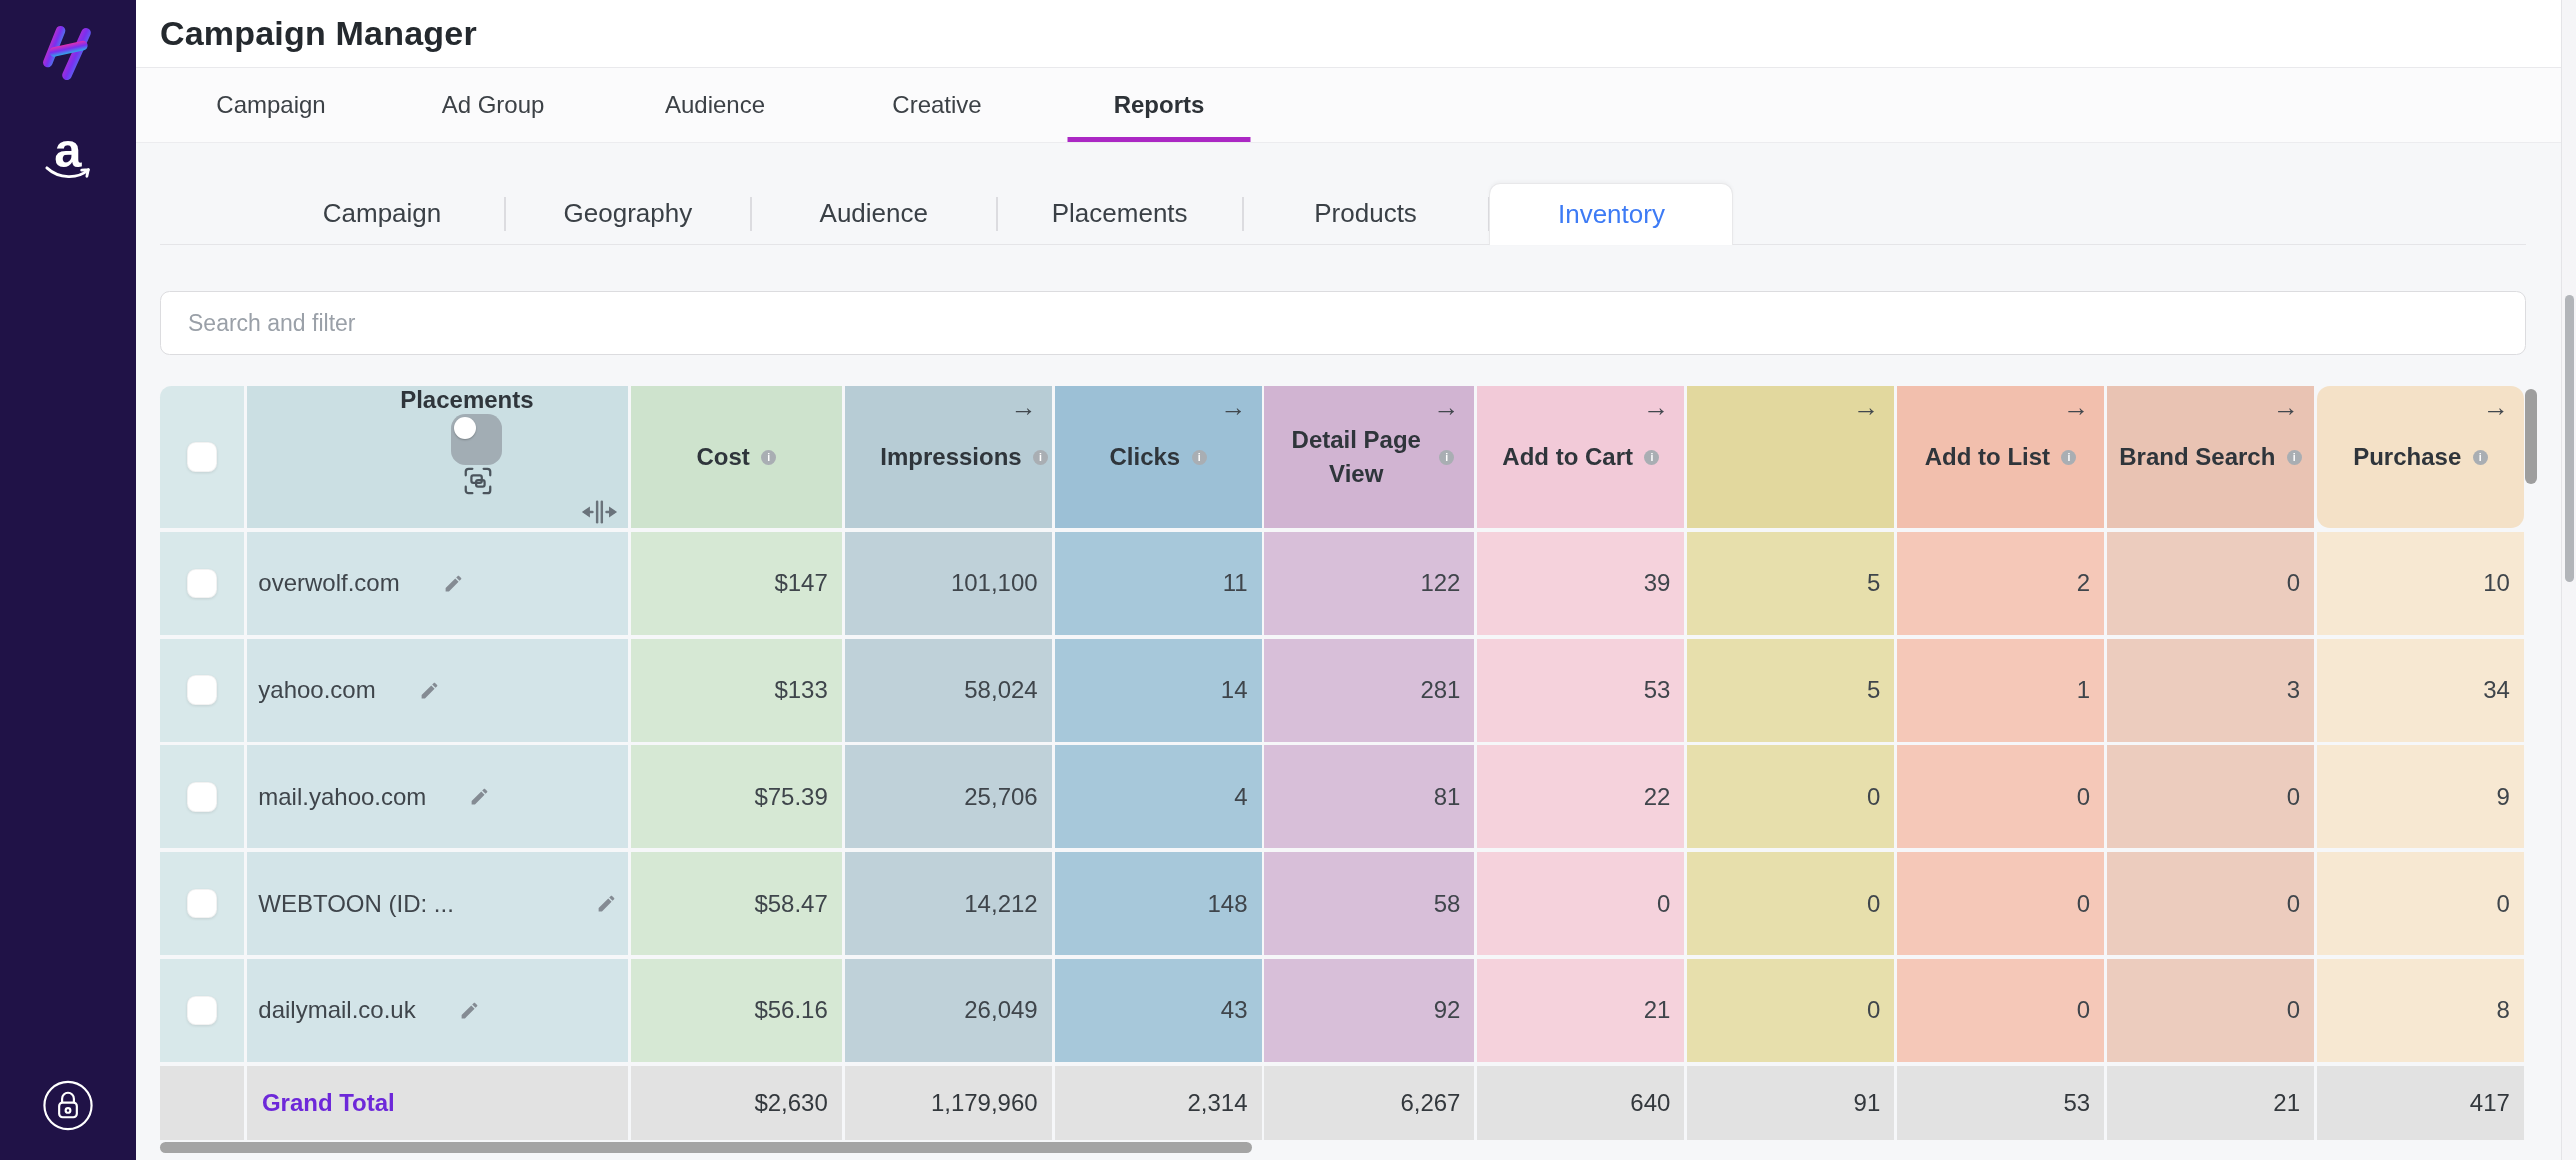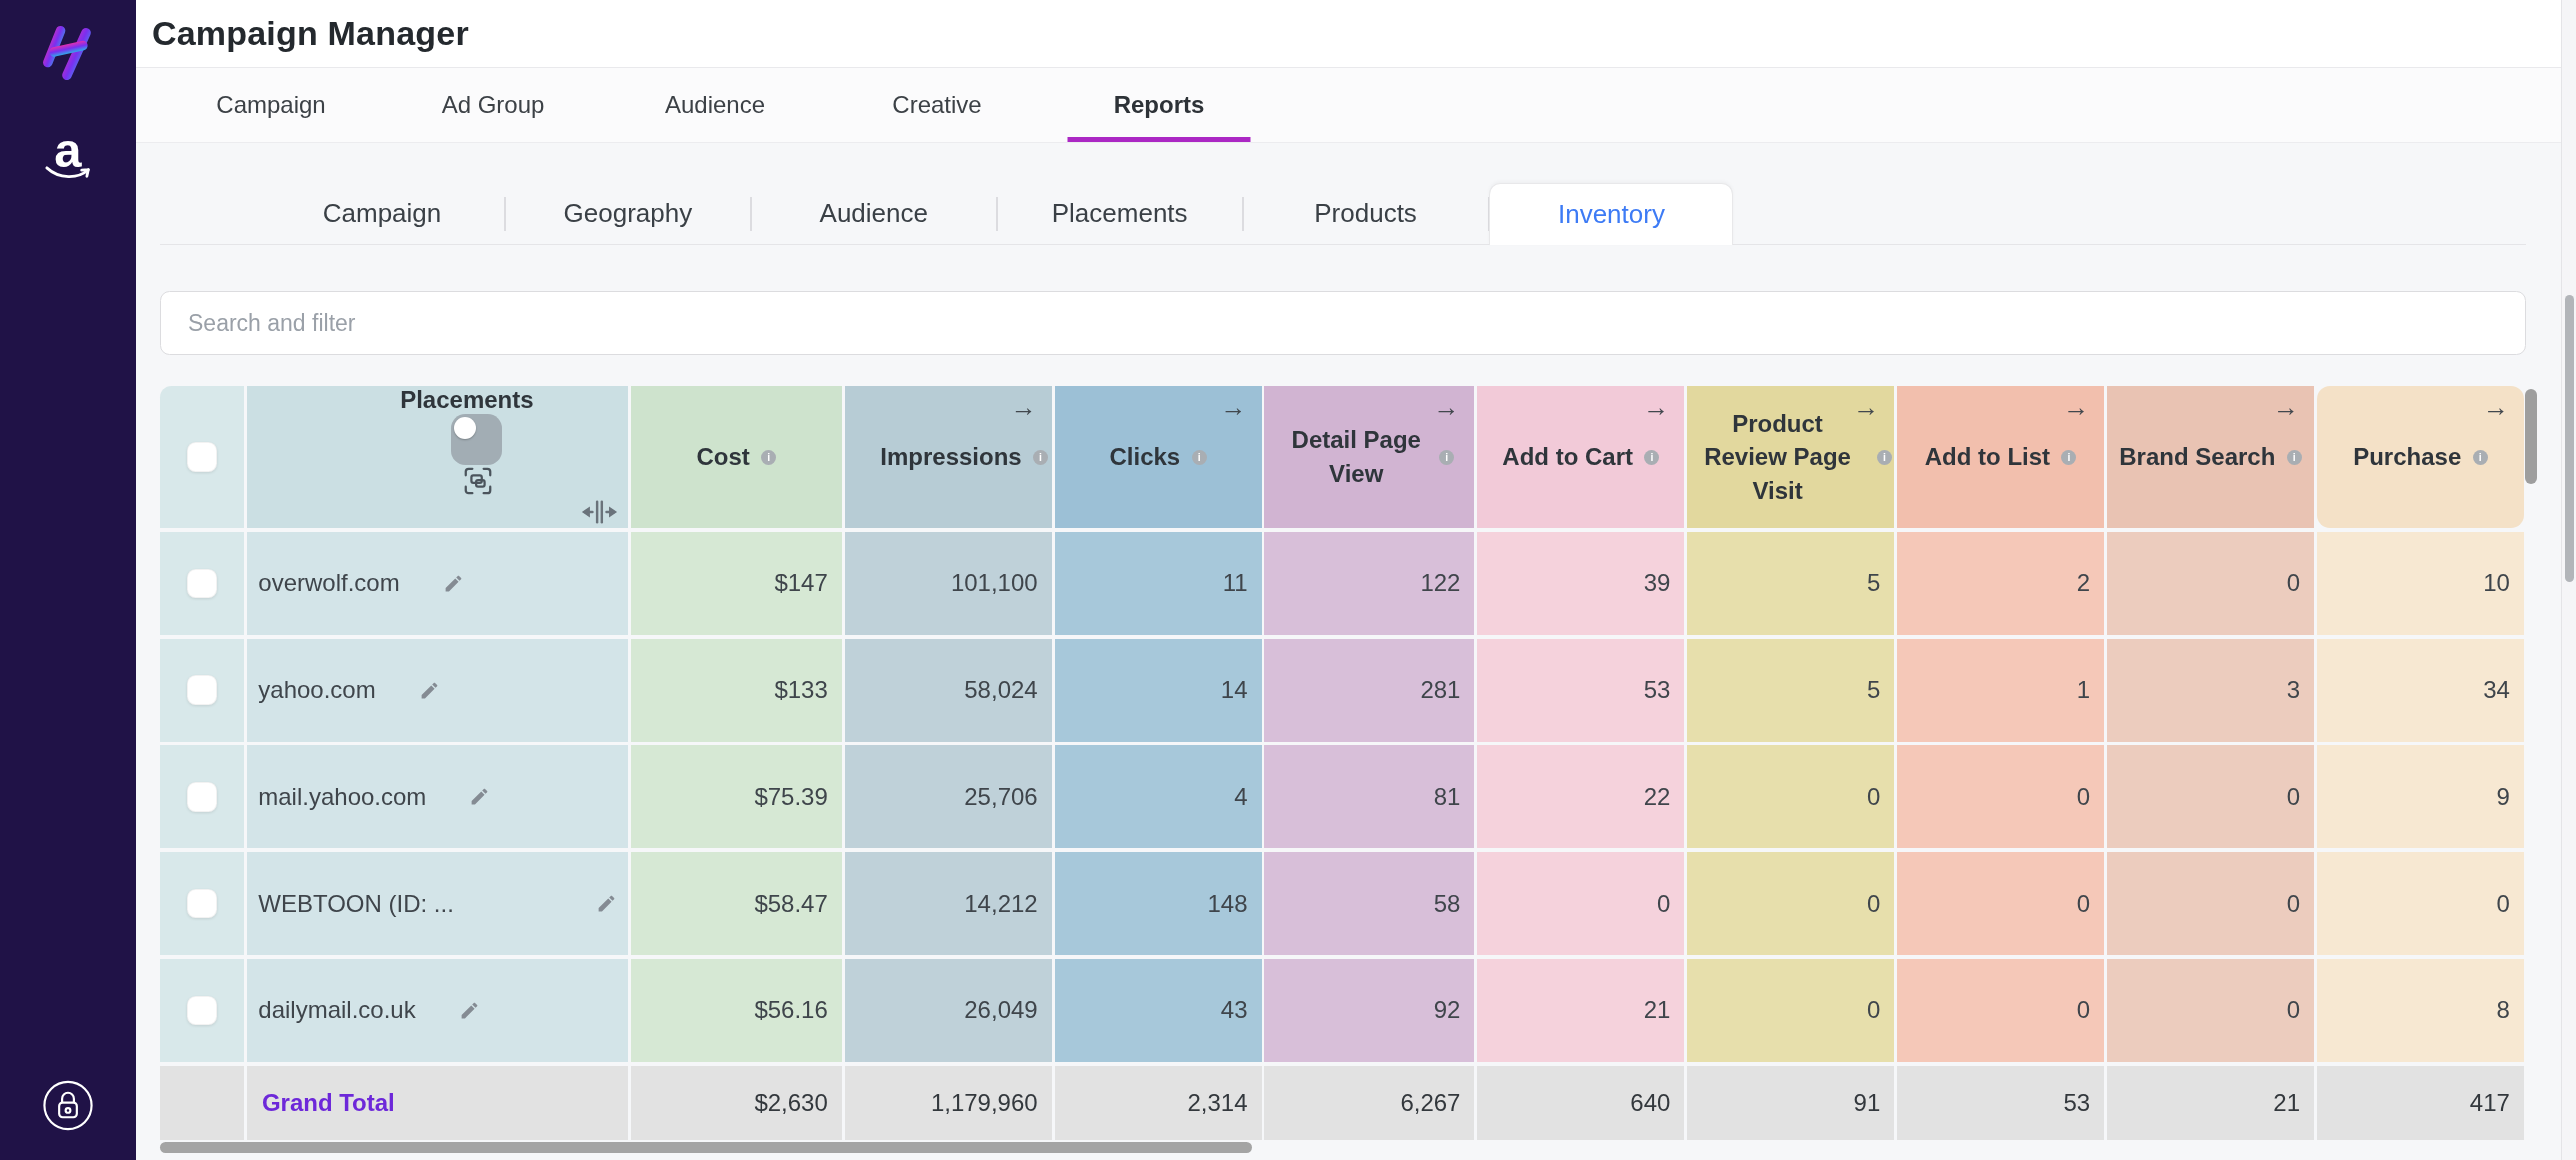--- a/index.html
+++ b/index.html
@@ -13,21 +13,21 @@
     display:flex; flex-direction:column; align-items:center; position:relative; z-index:5; }
   .logo { margin-top:17px; width:68px; height:72px; display:flex; align-items:center; justify-content:center; cursor:pointer; }
   .amazon { margin-top:40px; display:flex; flex-direction:column; align-items:center; cursor:pointer; }
   .a-letter { color:#fff; font-size:49px; font-weight:700; line-height:42px; }
   .a-smile { margin-top:-5.7px; }
   .lockwrap { position:absolute; bottom:25px; left:50%; transform:translateX(-50%); cursor:pointer; }
 
   
   .main { flex:1 1 auto; display:flex; flex-direction:column; min-width:0; }
 
-  .titlebar { height:68px; background:#ffffff; border-bottom:1px solid #e9e9ec; display:flex; align-items:center; padding-left:16px; }
+  .titlebar { height:68px; background:#ffffff; border-bottom:1px solid #e9e9ec; display:flex; align-items:center; padding-left:24px; }
   .titlebar h1 { font-size:34px; font-weight:700; color:#24292e; letter-spacing:0.2px; }
 
   .tabs { height:75px; background:#fbfbfc; border-bottom:1px solid #ececef;
     display:flex; align-items:stretch; padding-left:24px; }
   .tab { width:222px; display:flex; align-items:center; justify-content:center;
     font-size:24px; color:#3c4146; cursor:pointer; position:relative; }
   .tab.active { font-weight:600; color:#2d3237; }
   .tab.active::after { content:""; position:absolute; bottom:0; left:50%; transform:translateX(-50%);
     width:183px; height:4.8px; background:#ab28c4; }
 
@@ -265,24 +265,20 @@
             </div>
             <div class="th h-atc">
               <span class="col-arrow"></span>
               <span class="th-inner">
                 <span class="th-label">Add to Cart</span>
                 <span class="info-icon"></span>
               </span>
             </div>
             <div class="th h-prv">
               <span class="col-arrow"></span>
-              <span class="th-inner">
-                <span class="th-label wrap-prv">Product Review Page Visit</span>
-                <span class="info-icon"></span>
-              </span>
             </div>
             <div class="th h-atl">
               <span class="col-arrow"></span>
               <span class="th-inner">
                 <span class="th-label">Add to List</span>
                 <span class="info-icon"></span>
               </span>
             </div>
             <div class="th h-brs">
               <span class="col-arrow"></span>

